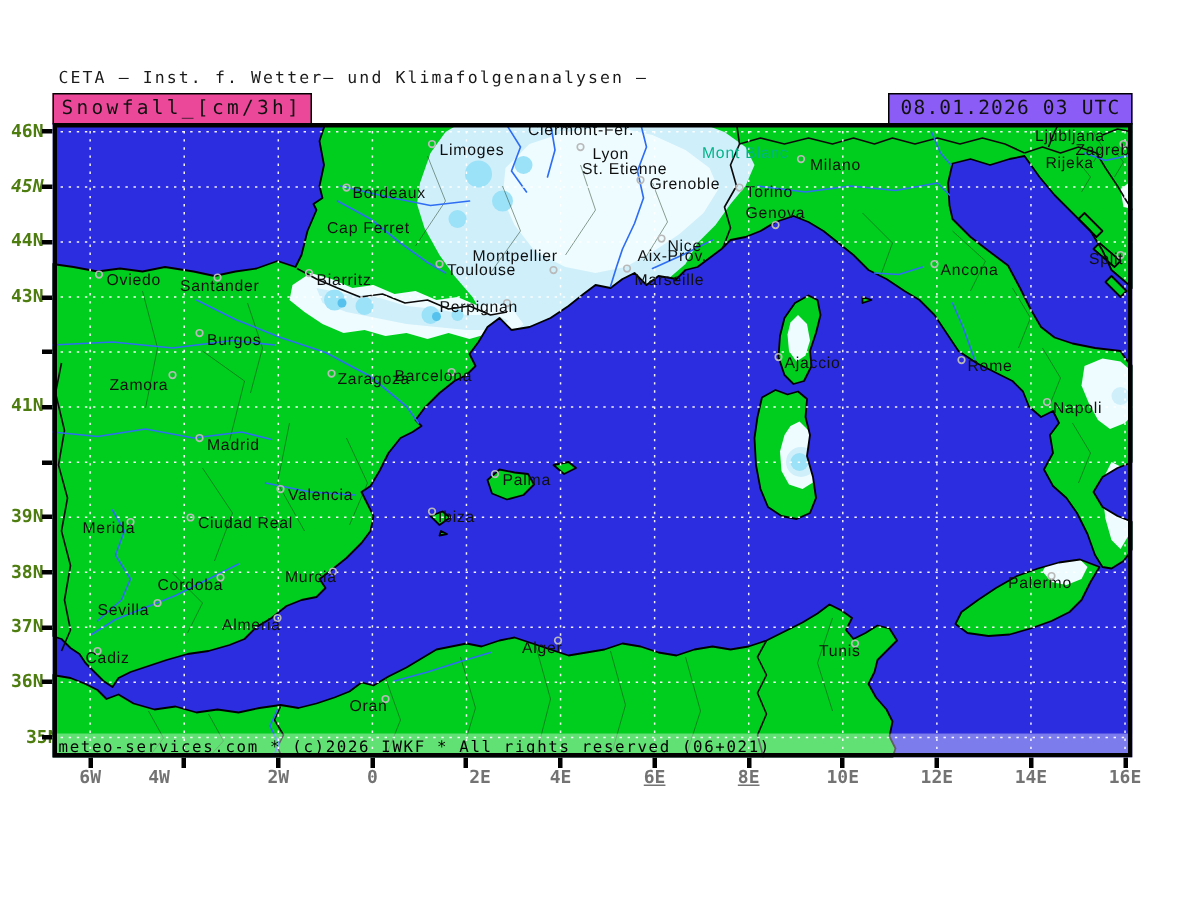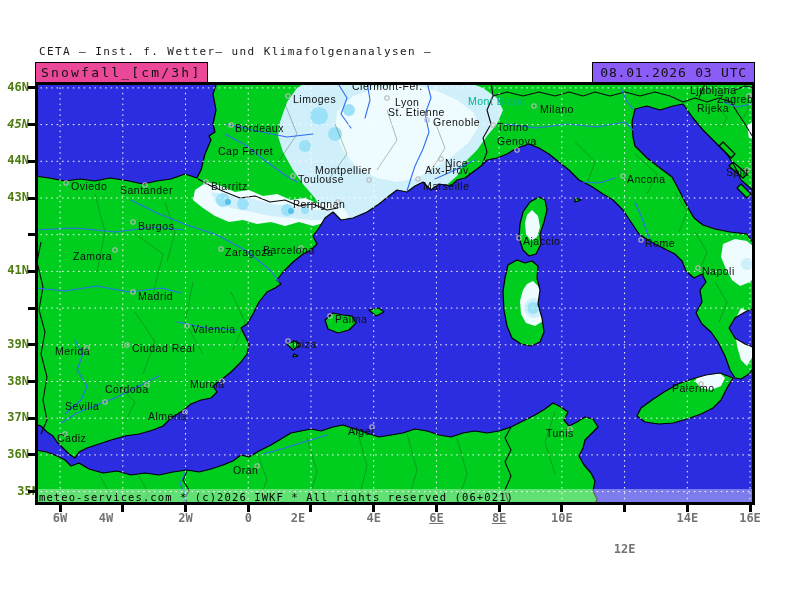--- a/index.html
+++ b/index.html
@@ -66,31 +66,31 @@
     </div>
   <div id="lon-axis">
       <div class="lon-label" style="left: 38.1px; top: 511px;">6W</div>
       <div class="lon-tick" style="left: 58.6px; top: 505px;"></div>
       <div class="lon-label" style="left: 84px; top: 511px;">4W</div>
       <div class="lon-tick" style="left: 121.32px; top: 505px;"></div>
       <div class="lon-label" style="left: 163.54px; top: 511px;">2W</div>
       <div class="lon-tick" style="left: 184.04px; top: 505px;"></div>
       <div class="lon-label" style="left: 226.26px; top: 511px;">0</div>
       <div class="lon-tick" style="left: 246.76px; top: 505px;"></div>
-      <div class="lon-label" style="left: 276px; top: 511px;">2E</div>
+      <div class="lon-label" style="left: 298px; top: 511px;">2E</div>
       <div class="lon-tick" style="left: 309.48px; top: 505px;"></div>
       <div class="lon-label" style="left: 351.7px; top: 511px;">4E</div>
       <div class="lon-tick" style="left: 372.2px; top: 505px;"></div>
       <div class="lon-label" style="left: 414.42px; top: 511px; text-decoration: underline;">6E</div>
       <div class="lon-tick" style="left: 434.92px; top: 505px;"></div>
       <div class="lon-label" style="left: 477.14px; top: 511px; text-decoration: underline;">8E</div>
       <div class="lon-tick" style="left: 497.64px; top: 505px;"></div>
       <div class="lon-label" style="left: 539.86px; top: 511px;">10E</div>
       <div class="lon-tick" style="left: 560.36px; top: 505px;"></div>
-      <div class="lon-label" style="left: 602.58px; top: 511px; margin-top: 31px;">12E</div>
+      <div class="lon-label" style="left: 602.58px; top: 511px;">12E</div>
       <div class="lon-tick" style="left: 623.08px; top: 505px;"></div>
       <div class="lon-label" style="left: 665.3px; top: 511px;">14E</div>
       <div class="lon-tick" style="left: 685.8px; top: 505px;"></div>
       <div class="lon-label" style="left: 728.02px; top: 511px;">16E</div>
       <div class="lon-tick" style="left: 748.52px; top: 505px;"></div>
     </div>
 
   <div class="map-wrap">
     <svg id="map" width="720" height="423" viewBox="0 0 720 423">
       <defs>

